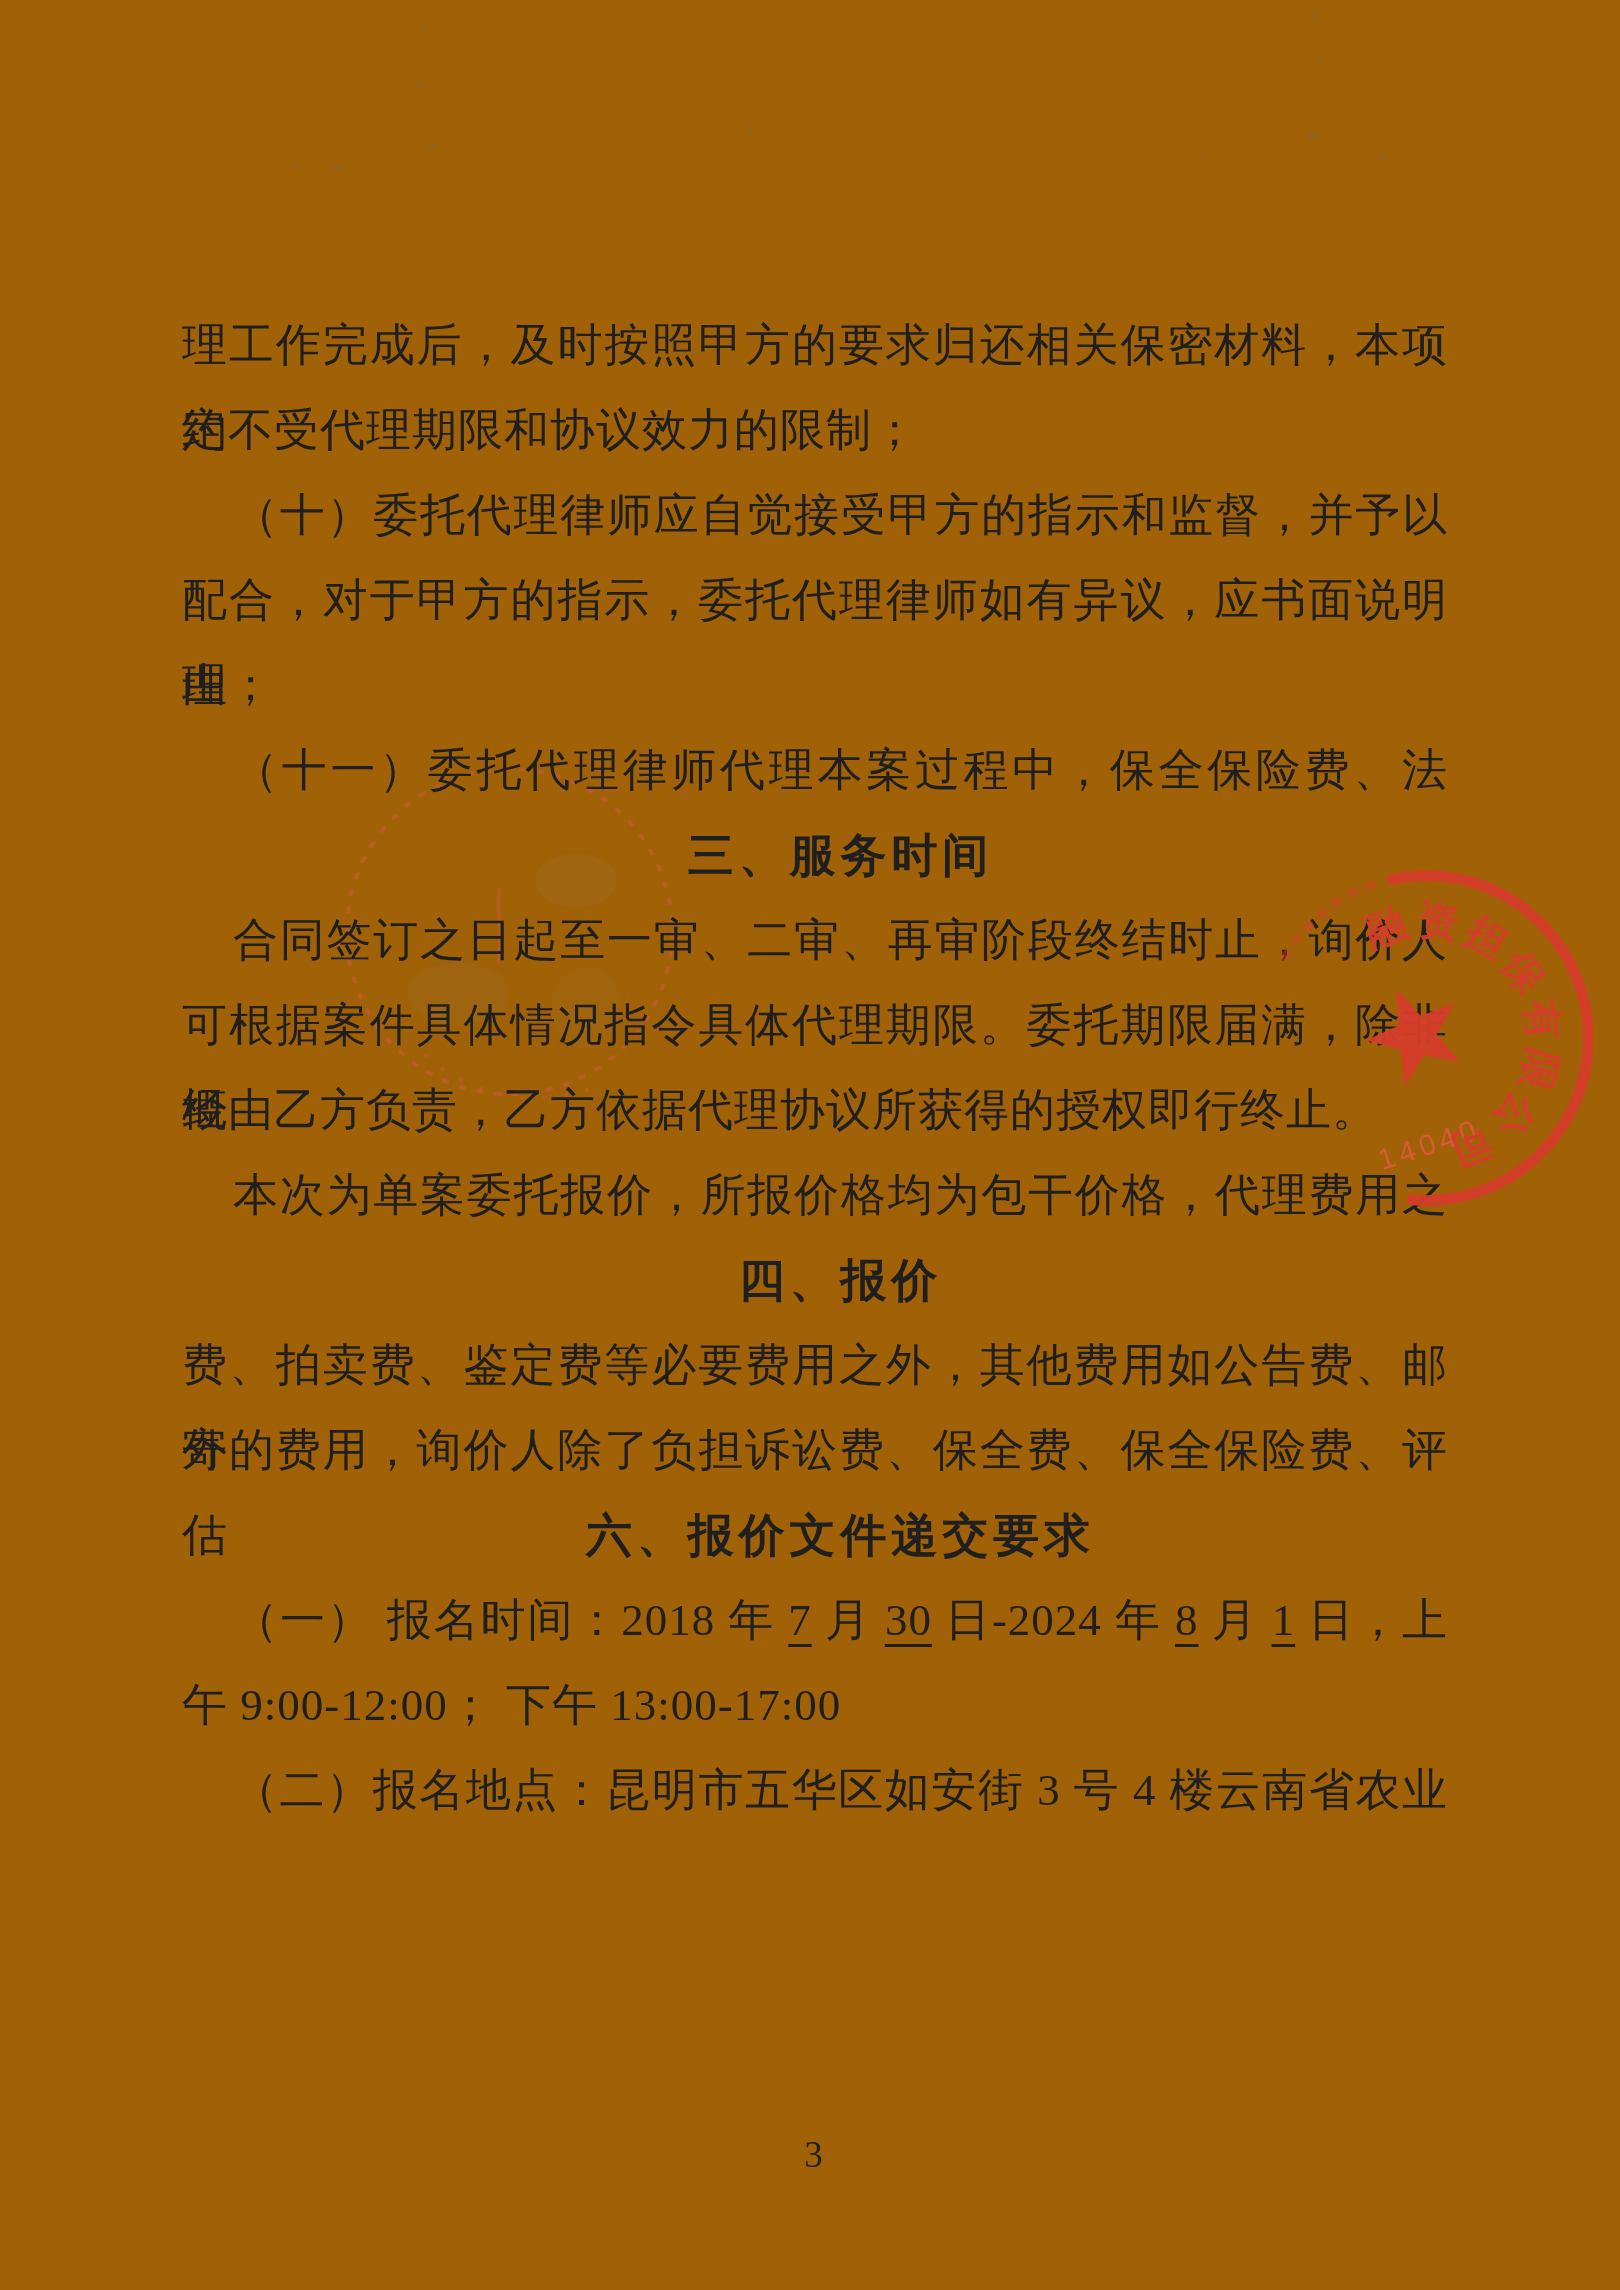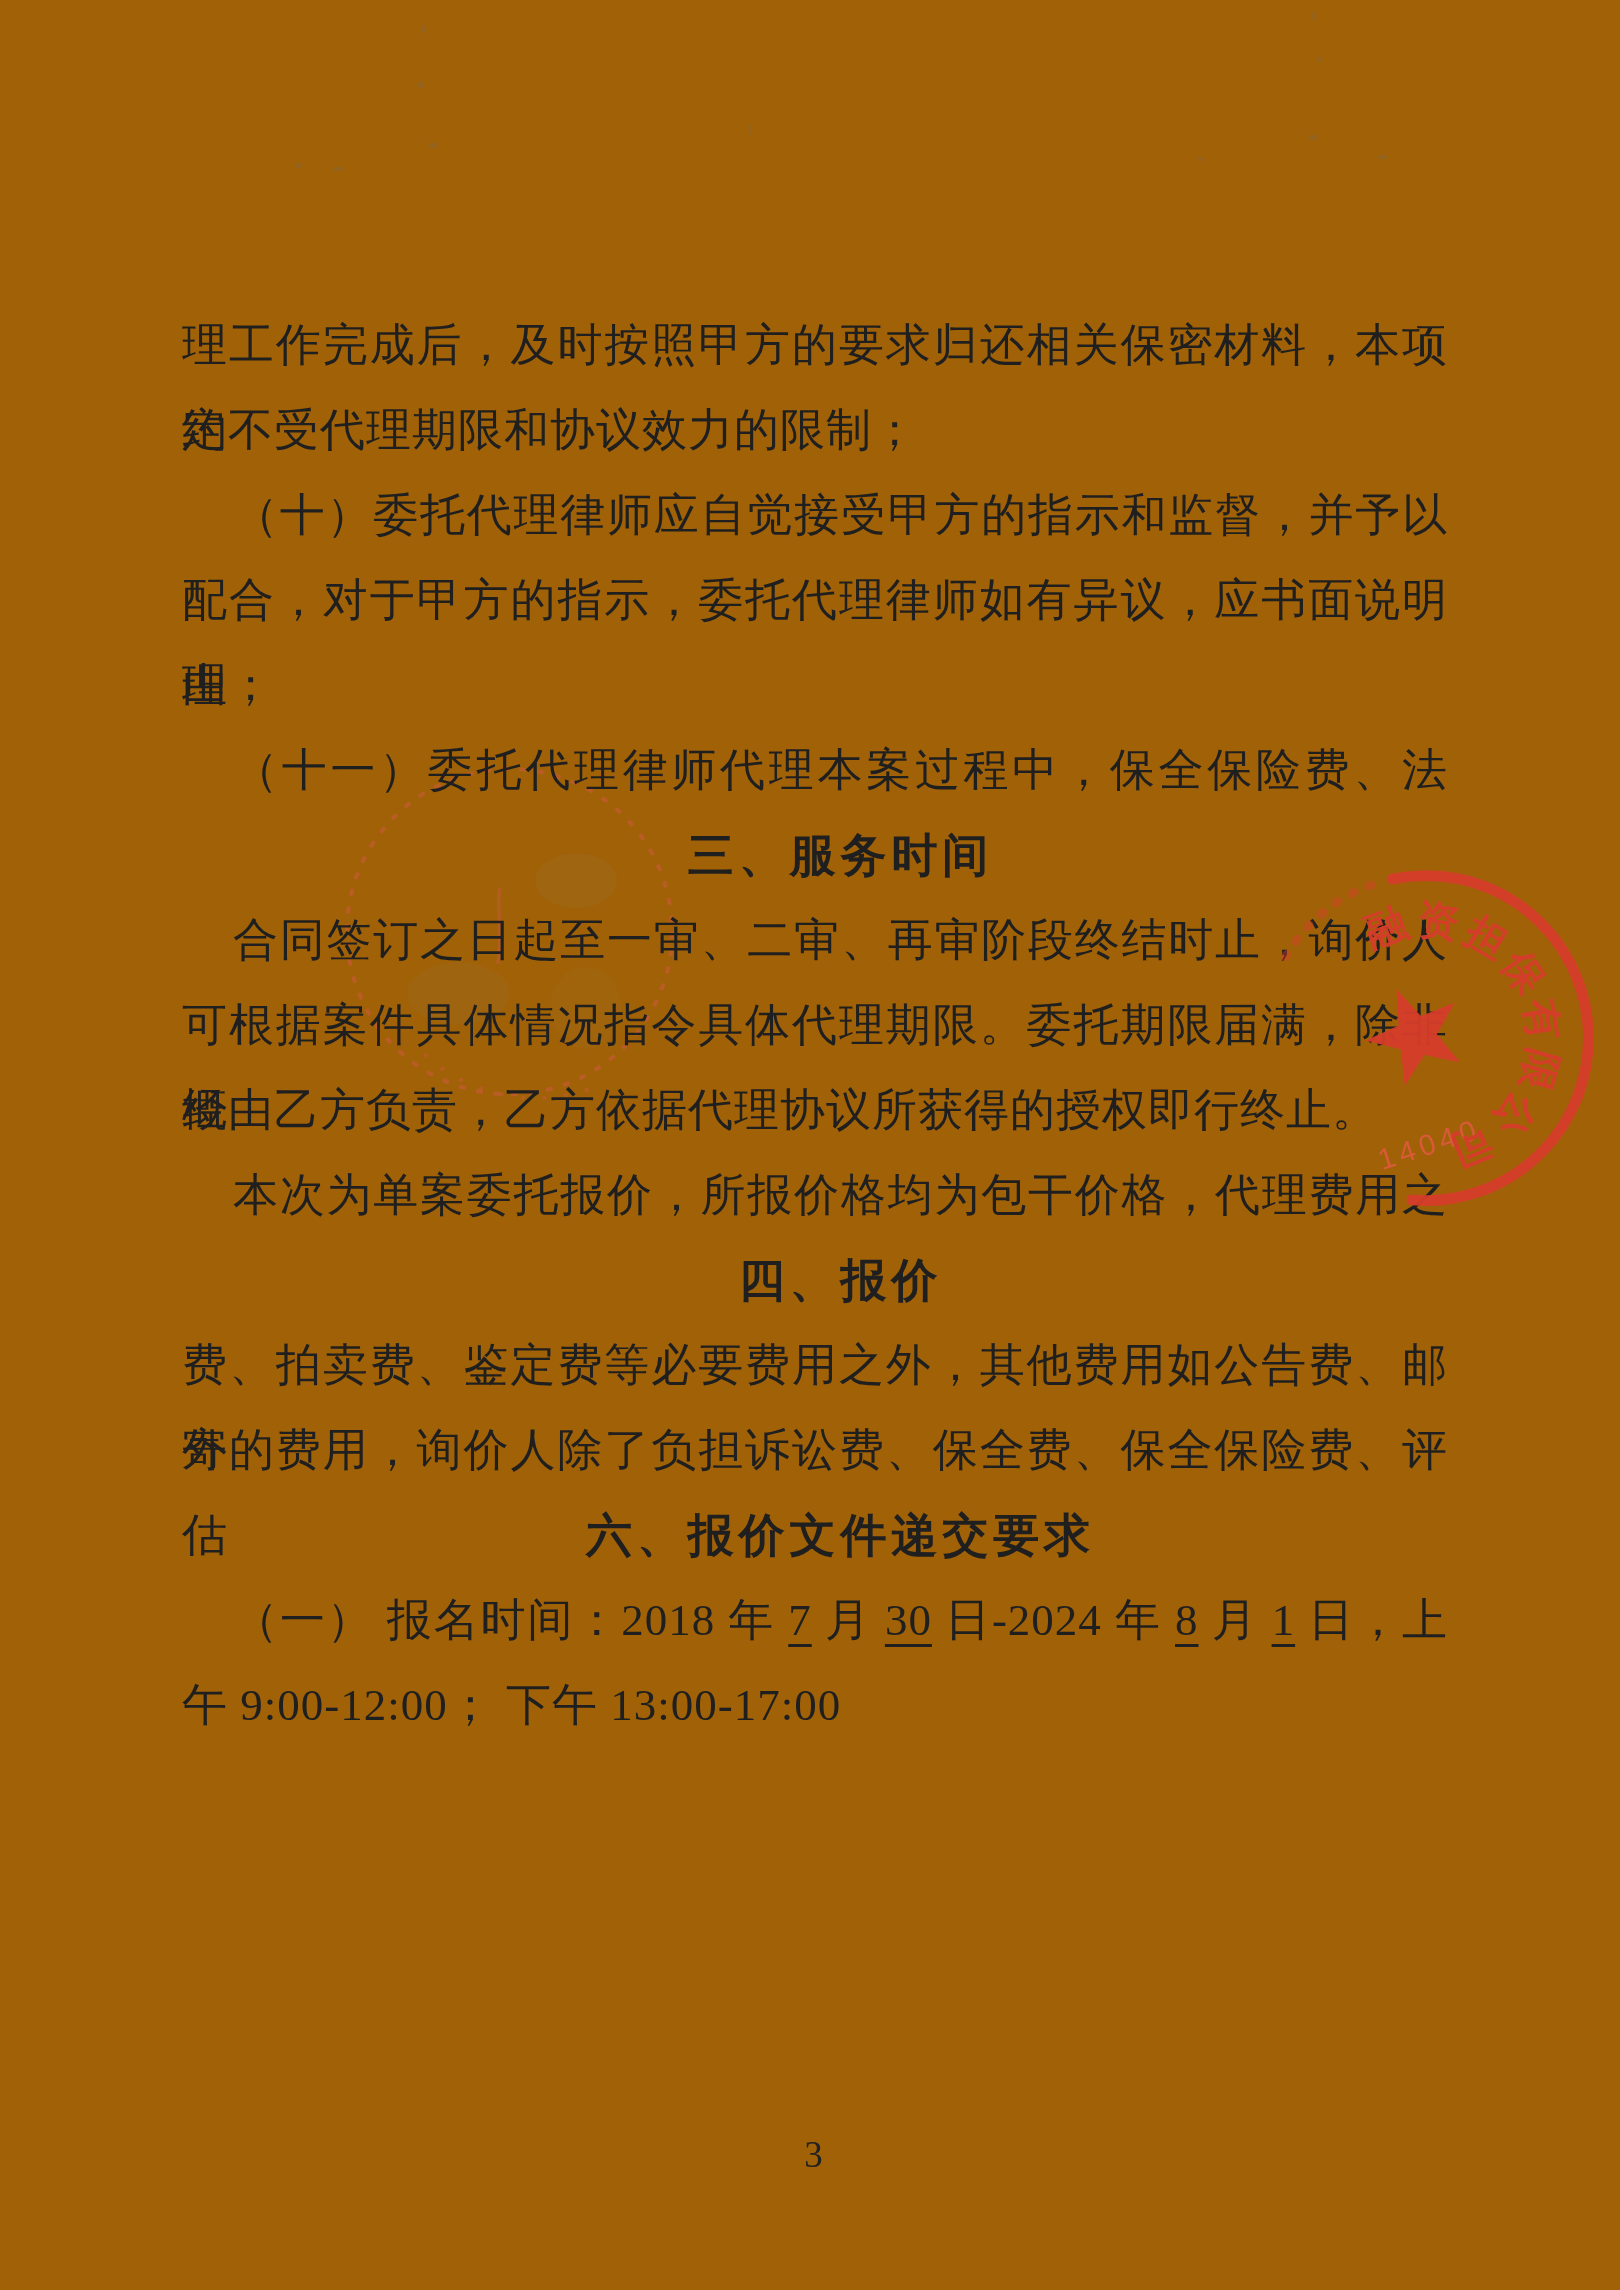--- a/index.html
+++ b/index.html
@@ -64,20 +64,21 @@
       <div class="line body justify indent">合同签订之日起至一审、二审、再审阶段终结时止，询价人</div>
       <div class="line body justify">可根据案件具体情况指令具体代理期限。委托期限届满，除非经</div>
       <div class="line body">概由乙方负责，乙方依据代理协议所获得的授权即行终止。</div>
       <div class="line body justify indent">本次为单案委托报价，所报价格均为包干价格，代理费用之</div>
       <div class="line heading indent">四、报价</div>
       <div class="line body justify">费、拍卖费、鉴定费等必要费用之外，其他费用如公告费、邮寄</div>
       <div class="line body justify">外的费用，询价人除了负担诉讼费、保全费、保全保险费、评估</div>
       <div class="line heading indent">六、报价文件递交要求</div>
       <div class="line body justify indent"><span>（一） 报名时间：2018 年 </span><span class="u">7</span><span> 月 </span><span class="u">30</span><span> 日-2024 年 </span><span class="u">8</span><span> 月 </span><span class="u">1</span><span> 日，上</span></div>
       <div class="line body">午 9:00-12:00；  下午 13:00-17:00</div>
+      <div class="line body justify indent">（二）报名地点：昆明市五华区如安街 3 号 4 楼云南省农业</div>
     </div>
 
   <svg class="stamp-svg" id="stamp" viewBox="0 0 380 380">
 
     <path d="M150.5 24.6 A166 166 0 1 1 170.5 352.4" fill="none" stroke="#d63d2a" stroke-width="11" stroke-linecap="round"></path>
 
     <path d="M41.2 104 A166 166 0 0 1 142 26.6" fill="none" stroke="#d63d2a" stroke-width="9" stroke-linecap="round" stroke-dasharray="3 16" opacity="0.45"></path>
 
     <polygon fill="#d63d2a" points="123.2,189.5 159.2,198.8 163.3,235.7 183.2,204.3 219.6,211.8 195.9,183.2 214.2,150.9 179.7,164.5 154.7,137.1 157.0,174.2"></polygon>
 

